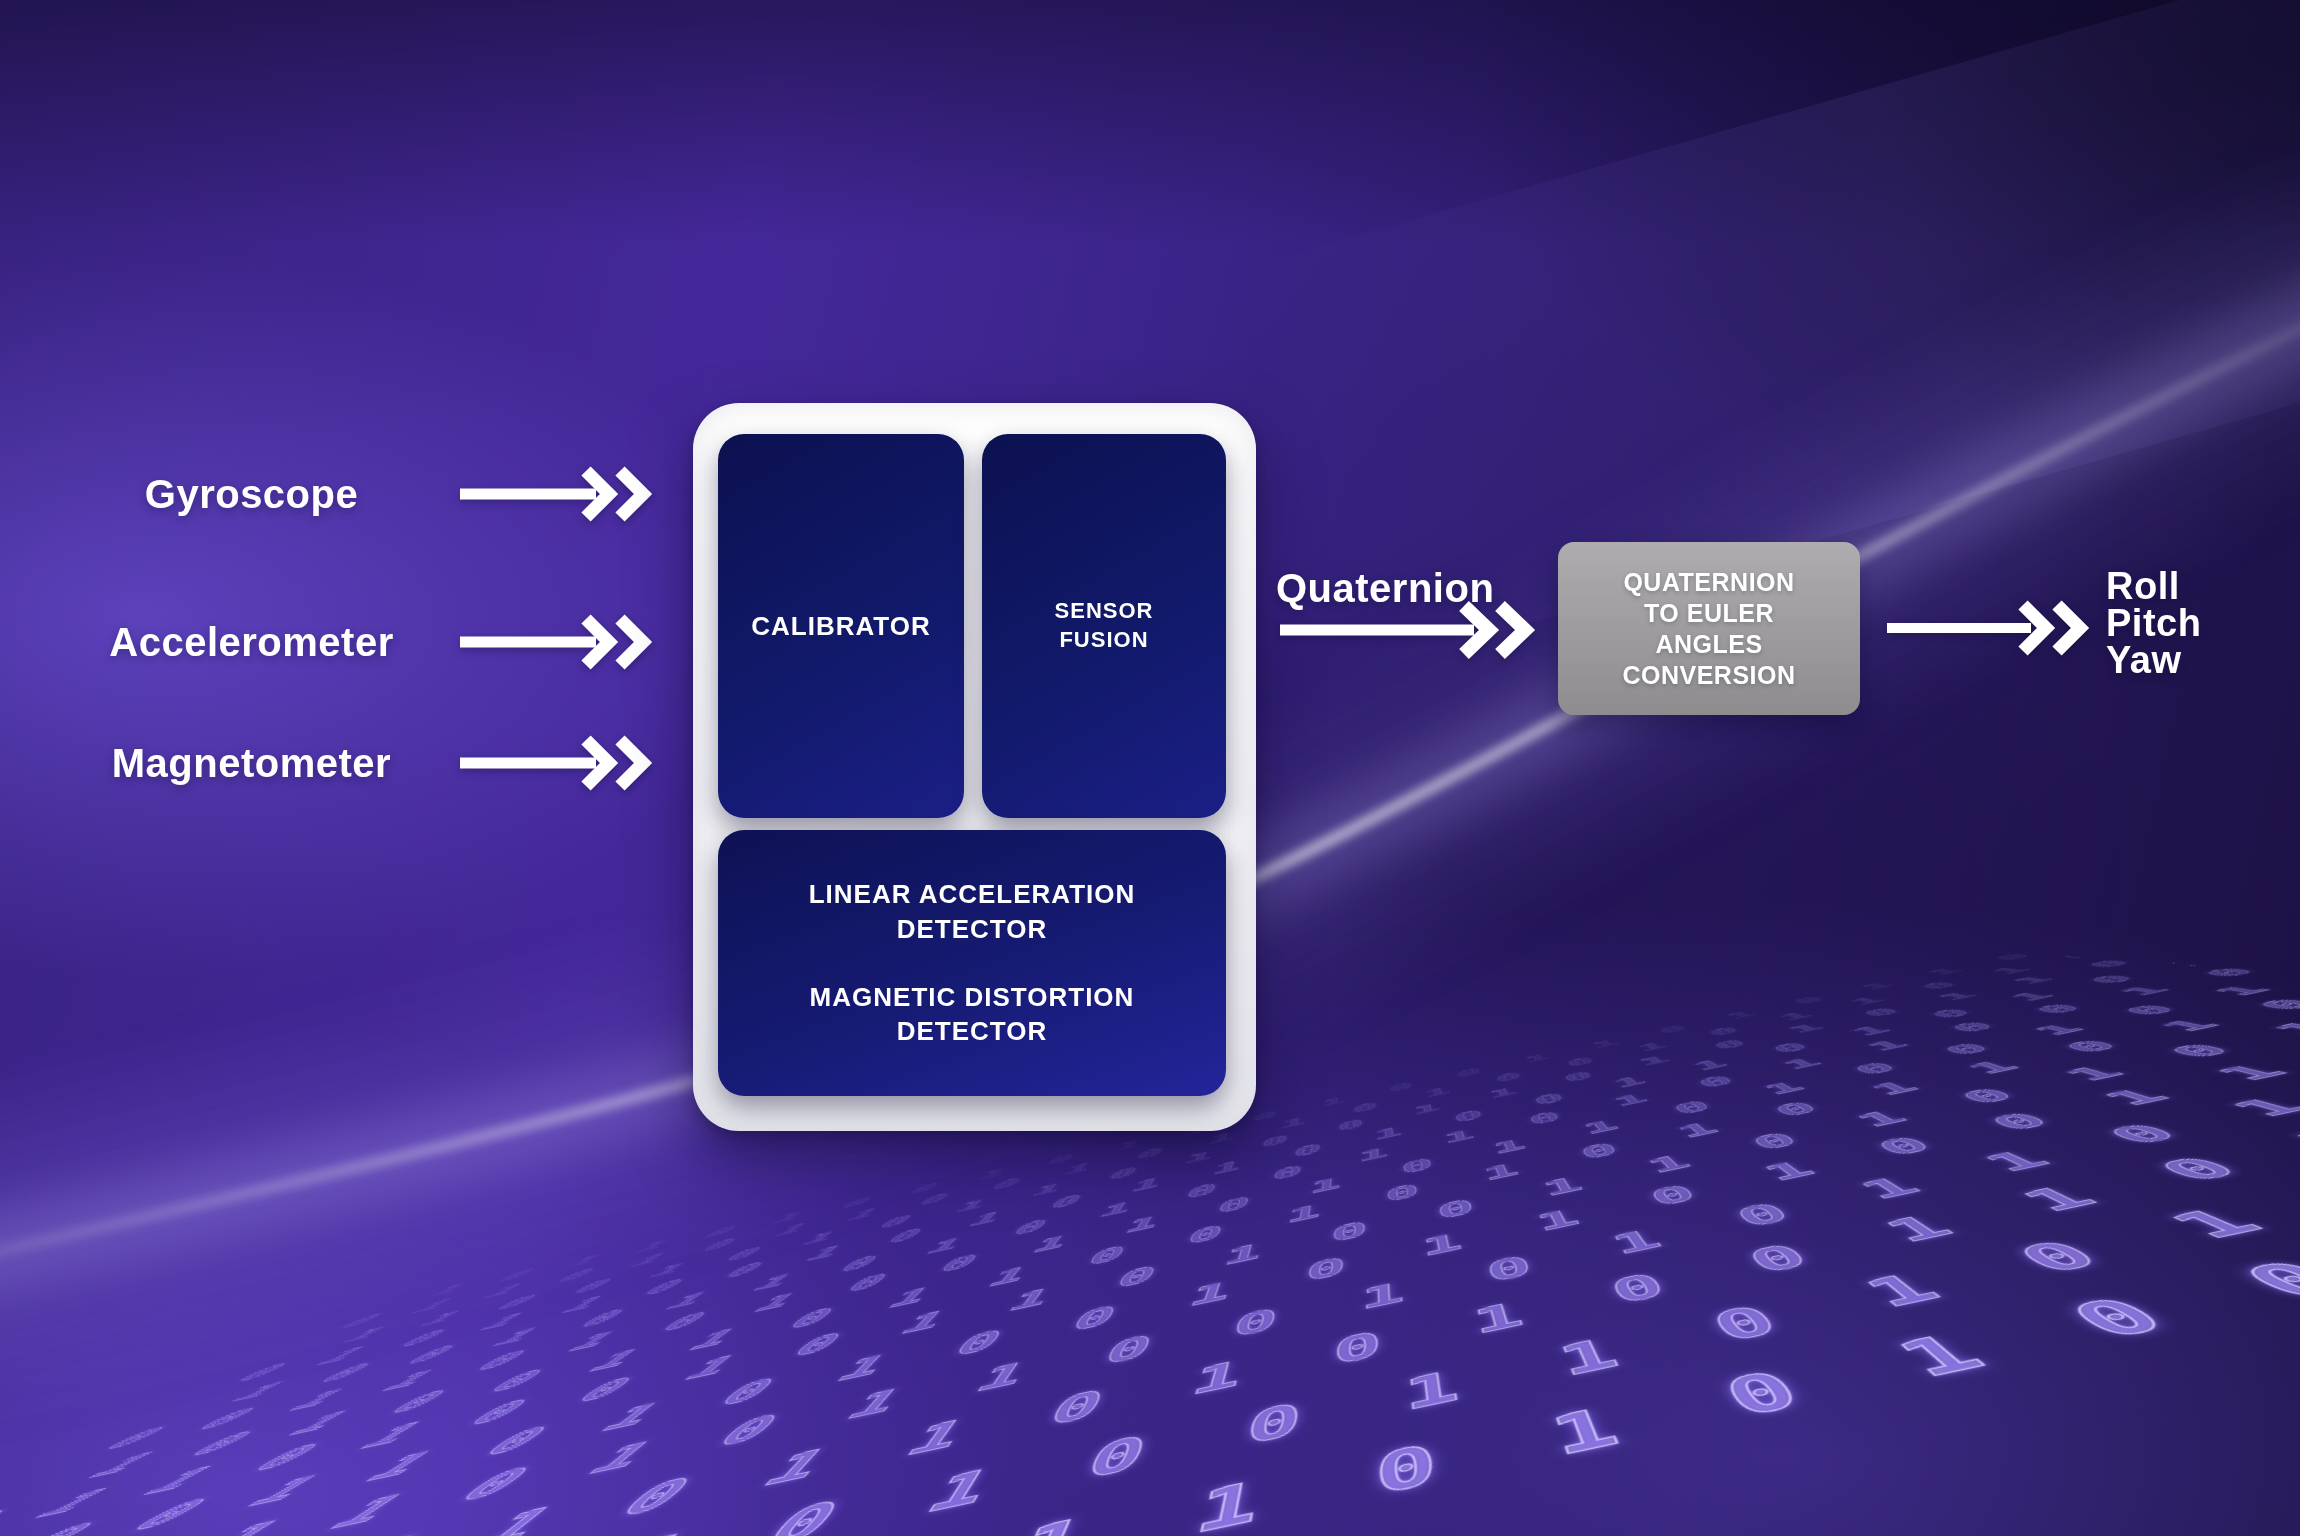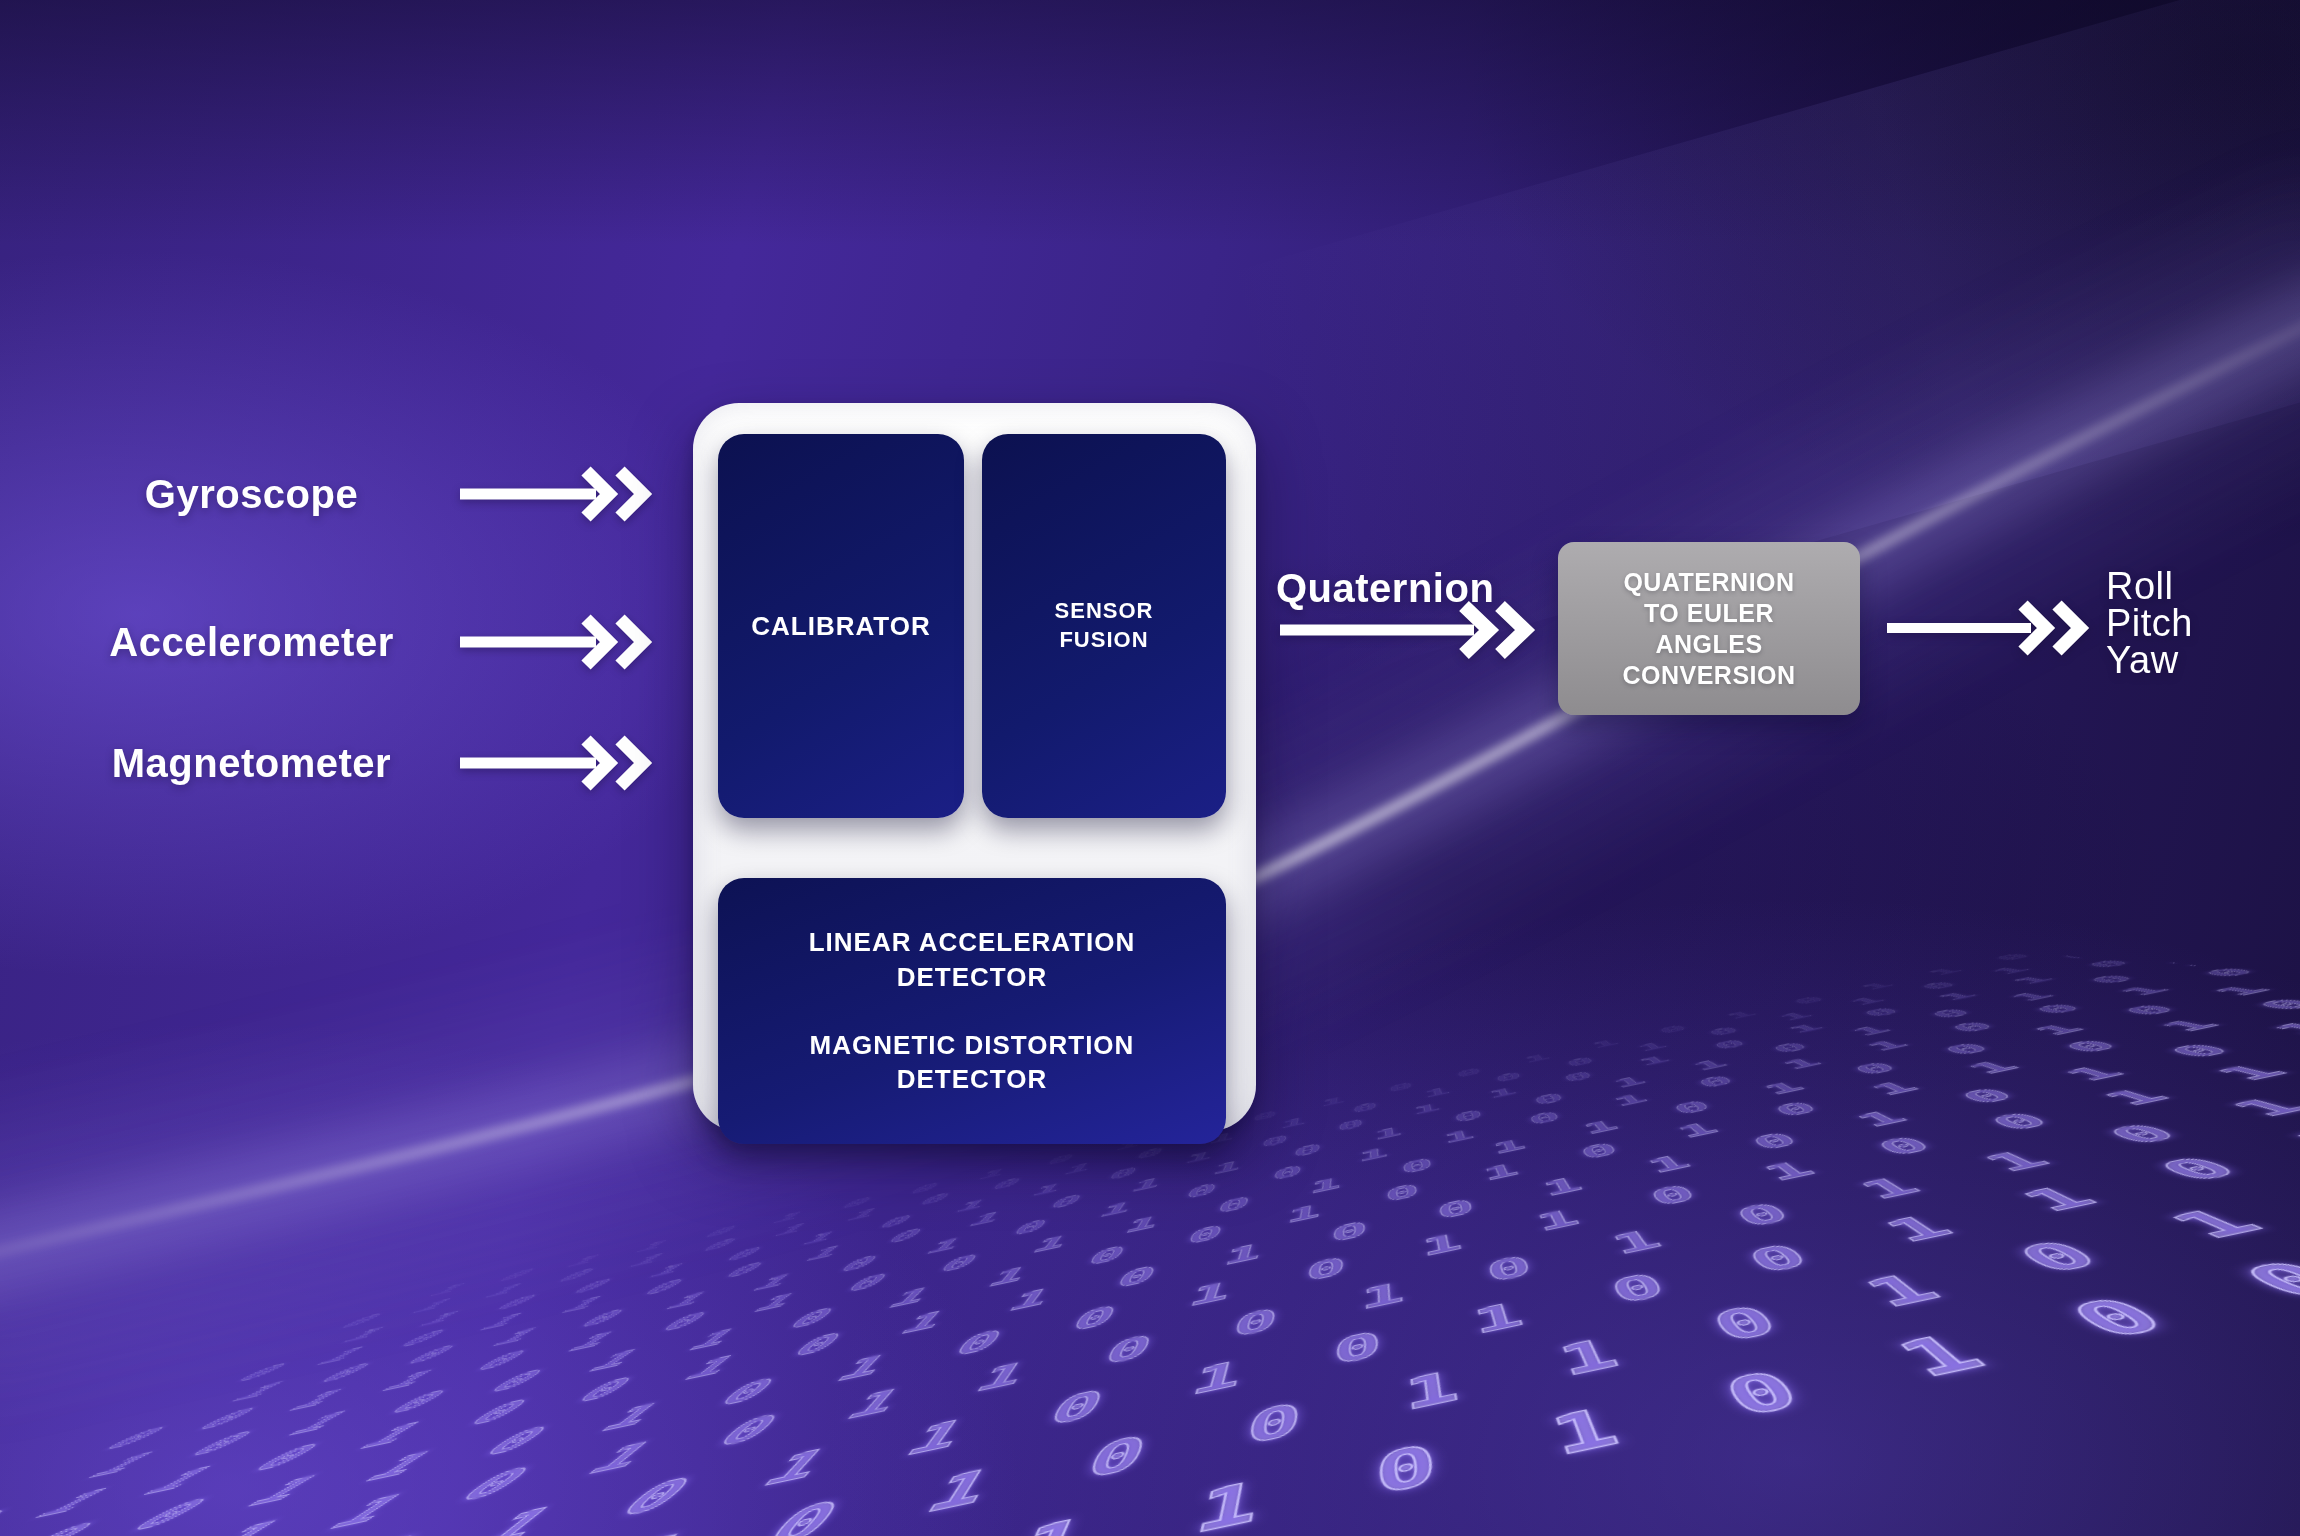--- a/index.html
+++ b/index.html
@@ -67,38 +67,37 @@
     display:flex;align-items:center;justify-content:center;text-align:center;
     background:linear-gradient(150deg,#0c1150 0%,#121a6d 60%,#1b1f86 100%);
     box-shadow:0 12px 26px rgba(10,8,45,.40);
     letter-spacing:1px;white-space:pre-line;
   }
   .box-calibrator{left:25px;top:31px;width:246px;height:384px;font-size:26px;}
   .box-sensor{left:289px;top:31px;width:244px;height:384px;font-size:22px;line-height:1.3;}
   .box-detectors{
     left:25px;top:427px;width:508px;height:266px;font-size:26px;line-height:1.32;
     background:linear-gradient(160deg,#0d1254 0%,#161b74 55%,#24249a 100%);
-    margin-top:48px;
   }
   .qlabel{
     position:absolute;left:1276px;top:566px;
     color:#fff;font-size:40px;font-weight:bold;letter-spacing:.5px;
     text-shadow:0 3px 8px rgba(20,10,50,.35);
   }
   .graybox{
     position:absolute;left:1558px;top:542px;width:302px;height:173px;border-radius:16px;
     background:linear-gradient(180deg,#aeacaf 0%,#8e8c8f 100%);
     box-shadow:0 12px 26px rgba(10,8,45,.40);
     display:flex;align-items:center;justify-content:center;text-align:center;
     color:#fff;font-size:25px;font-weight:bold;line-height:1.24;letter-spacing:.5px;
     white-space:pre-line;text-shadow:0 2px 4px rgba(60,60,70,.35);
   }
   .outlabel{
     position:absolute;left:2106px;top:568px;
-    color:#fff;font-size:38px;font-weight:normal;line-height:37px;letter-spacing:.5px;
+    color:#fff;font-size:38px;font-weight:bold;line-height:37px;letter-spacing:.5px;
     white-space:pre-line;text-shadow:0 3px 8px rgba(20,10,50,.35);
   }
 </style>
 </head>
 <body>
 
 <div class="bg"></div>
 <div class="streak"></div>
 
 <div class="floor-rot">

